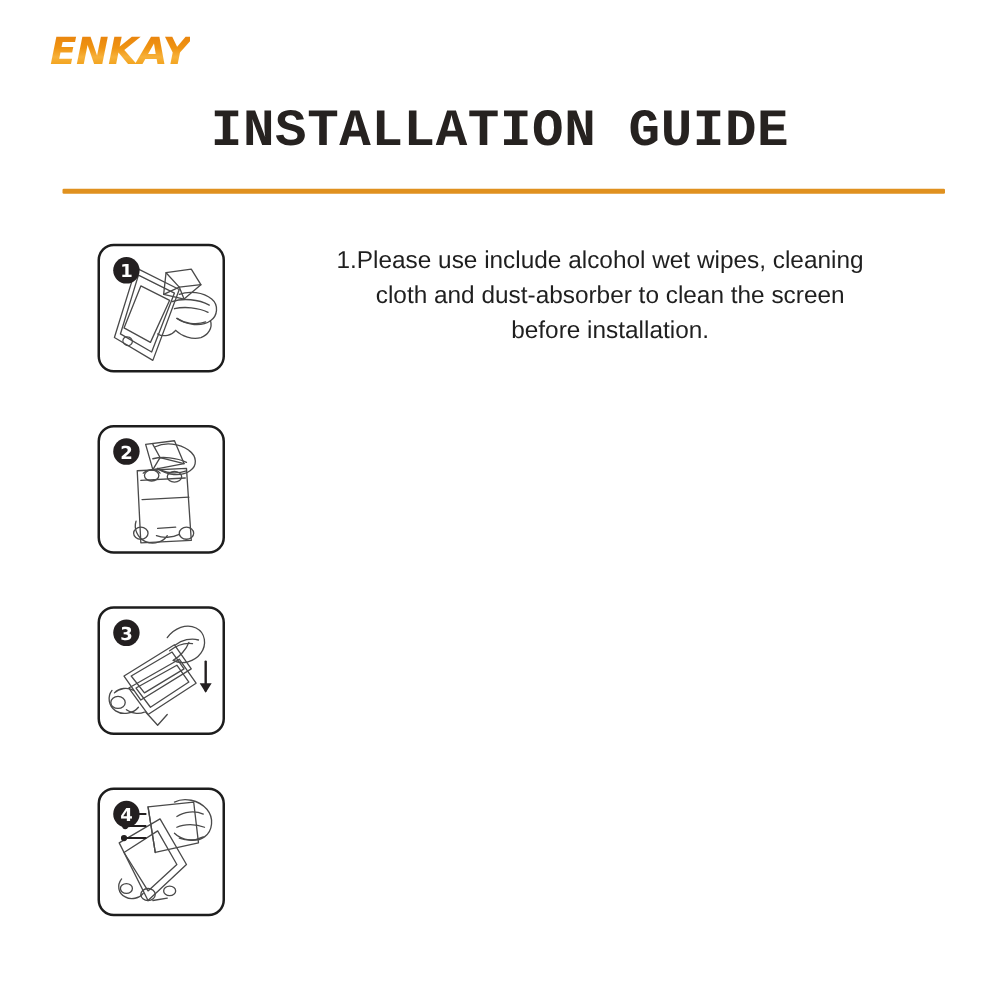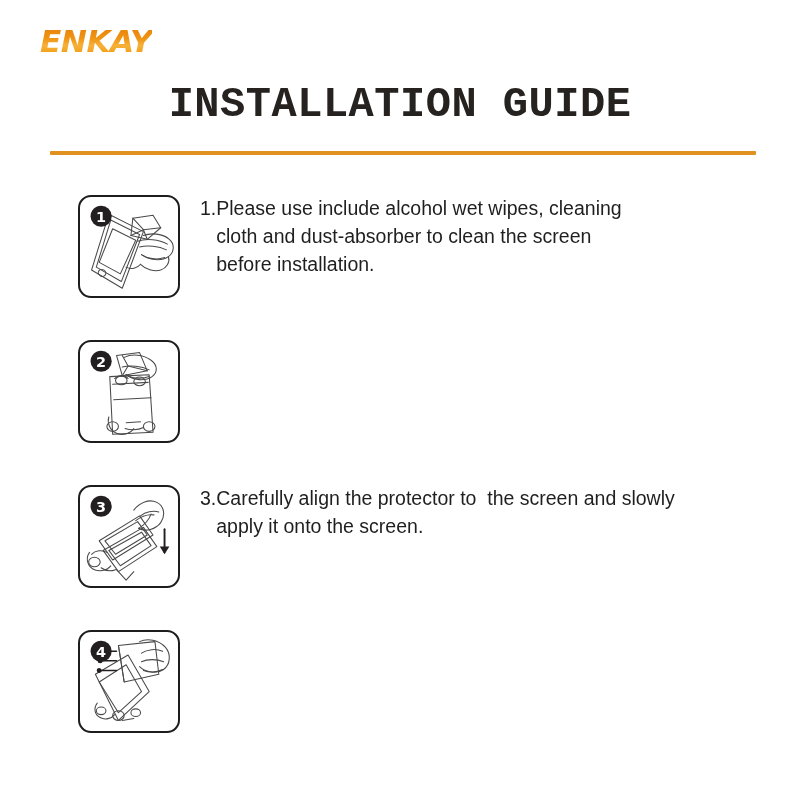--- a/index.html
+++ b/index.html
@@ -89,20 +89,21 @@
   .step-text {
     position: absolute;
     left: 200px;
     top: 8px;
     width: 560px;
     font-family: "Liberation Sans", sans-serif;
     font-size: 19.5px;
     line-height: 28px;
     color: #1f1f1f;
     white-space: pre-wrap;
+    text-align: center;
   }
   .step-text.wide { width: 580px; }
 </style>
 </head>
 <body>
 
 <div class="brand">ENKAY</div>
 
 <div class="page-title">INSTALLATION GUIDE</div>
 
@@ -201,22 +202,20 @@
         </g>
 
         <g stroke="#231f20" stroke-width="2" fill="none" stroke-linecap="round">
           <line x1="88" y1="44" x2="88" y2="68"></line>
           <path d="M83 62 L88 70 L93 62" fill="#231f20" stroke="none"></path>
         </g>
         <circle cx="22" cy="20" r="11" fill="#231f20"></circle>
         <text x="22" y="26" text-anchor="middle" font-family="DejaVu Sans, sans-serif" font-size="15" font-weight="bold" fill="#ffffff">3</text>
       </svg>
     </div>
-    <div class="step-text wide">3.Carefully align the protector to  the screen and slowly
-   apply it onto the screen.</div>
   </div>
 
   <div class="step">
     <div class="step-icon">
       <svg viewBox="0 0 102 103" xmlns="http://www.w3.org/2000/svg">
         <g fill="none" stroke="#4a4a4a" stroke-width="1.1" stroke-linejoin="round" stroke-linecap="round">
 
           <path d="M16 44 L50 24 L72 62 L40 92 Z"></path>
           <path d="M20 52 L48 34 L64 62 L40 84 Z"></path>
           <ellipse cx="40" cy="87" rx="6" ry="5"></ellipse>

